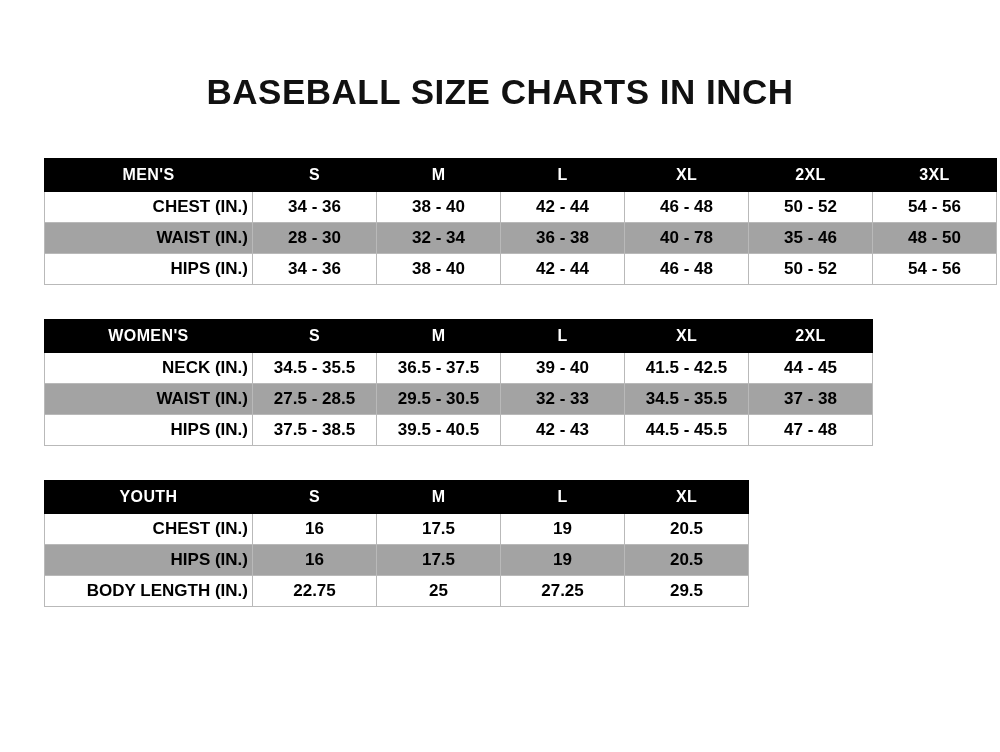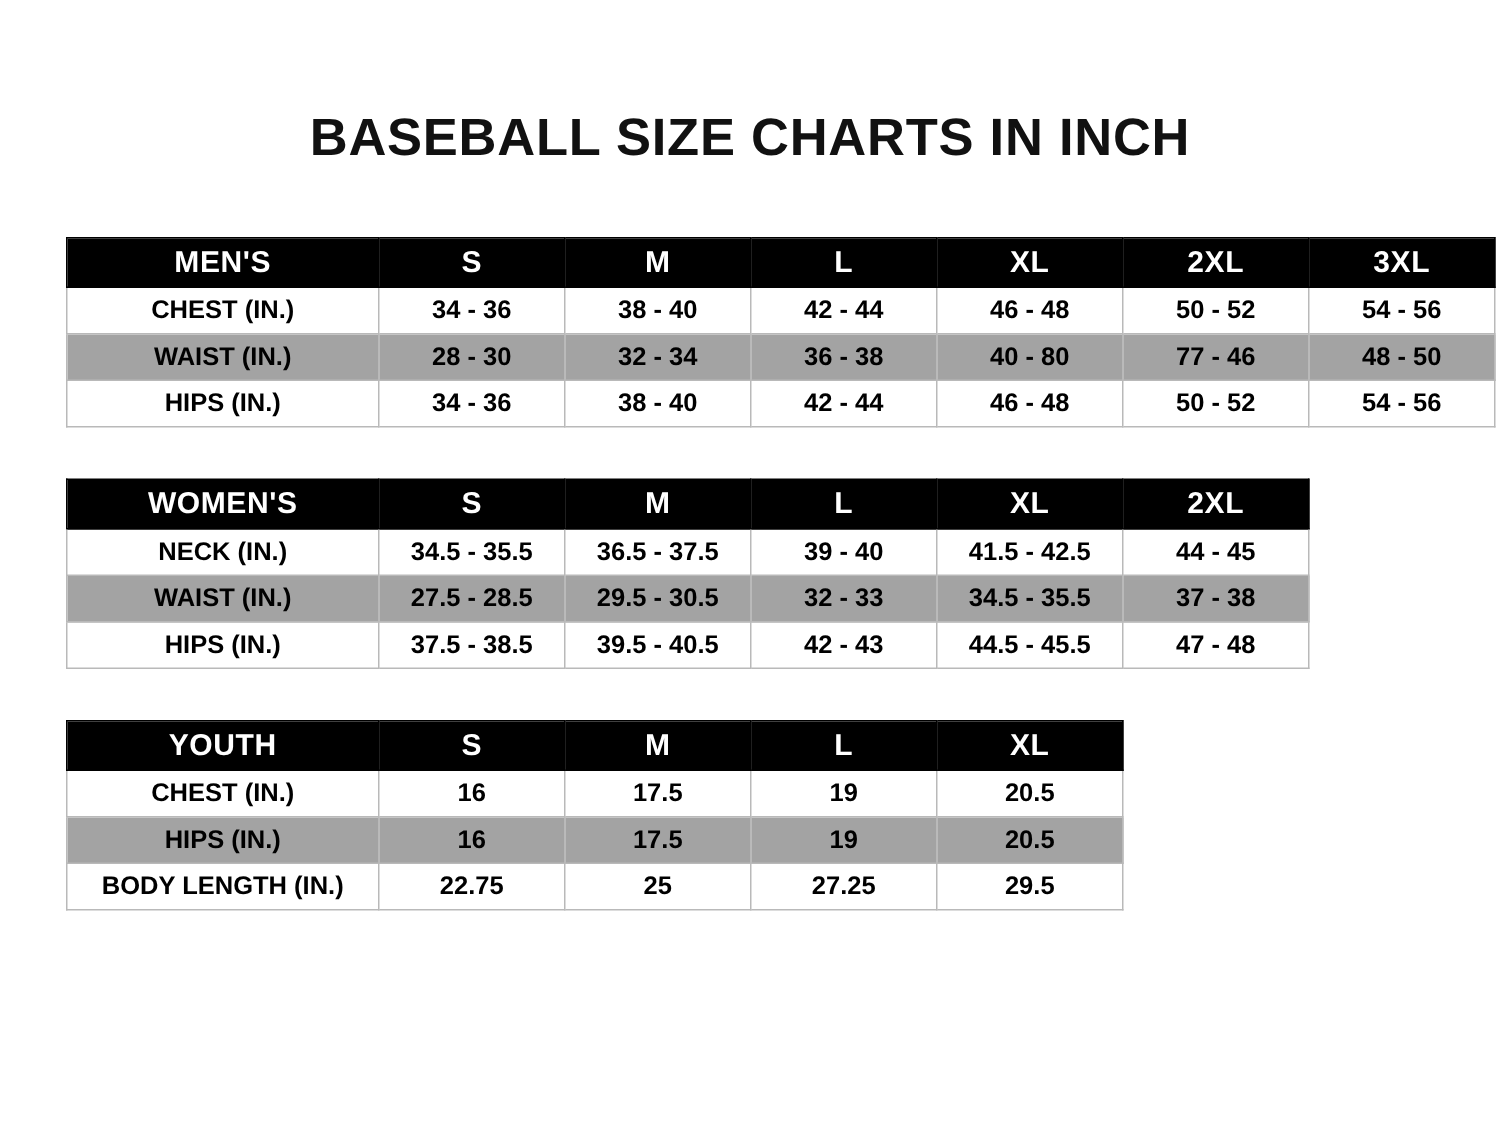--- a/index.html
+++ b/index.html
@@ -48,32 +48,32 @@
     font-weight: bold;
     height: 31px;
     padding: 0 4px;
     box-sizing: border-box;
     white-space: nowrap;
   }
   table.size-chart thead th {
     background: #000000;
     color: #ffffff;
     border: 1px solid #000000;
-    font-size: 20px;
+    font-size: 16px;
     letter-spacing: 0.4px;
     height: 33px;
   }
   table.size-chart thead th.row-label-head {
     text-align: center;
   }
   table.size-chart tbody tr.alt td {
     background: #a3a3a3;
   }
   table.size-chart tbody tr td.row-label {
-    text-align: center;
+    text-align: right;
   }
 
   
   .men col.c0, .women col.c0, .youth col.c0 { width: 208px; }
   .men col.cx  { width: 124px; }
   .women col.cx { width: 124px; }
   .youth col.cx { width: 124px; }
 </style>
 </head>
 <body>
@@ -113,22 +113,22 @@
           <td>42 - 44</td>
           <td>46 - 48</td>
           <td>50 - 52</td>
           <td>54 - 56</td>
         </tr>
         <tr class="alt">
           <td class="row-label">WAIST (IN.)</td>
           <td>28 - 30</td>
           <td>32 - 34</td>
           <td>36 - 38</td>
-          <td>40 - 80</td>
-          <td>77 - 46</td>
+          <td>40 - 78</td>
+          <td>35 - 46</td>
           <td>48 - 50</td>
         </tr>
         <tr>
           <td class="row-label">HIPS (IN.)</td>
           <td>34 - 36</td>
           <td>38 - 40</td>
           <td>42 - 44</td>
           <td>46 - 48</td>
           <td>50 - 52</td>
           <td>54 - 56</td>

